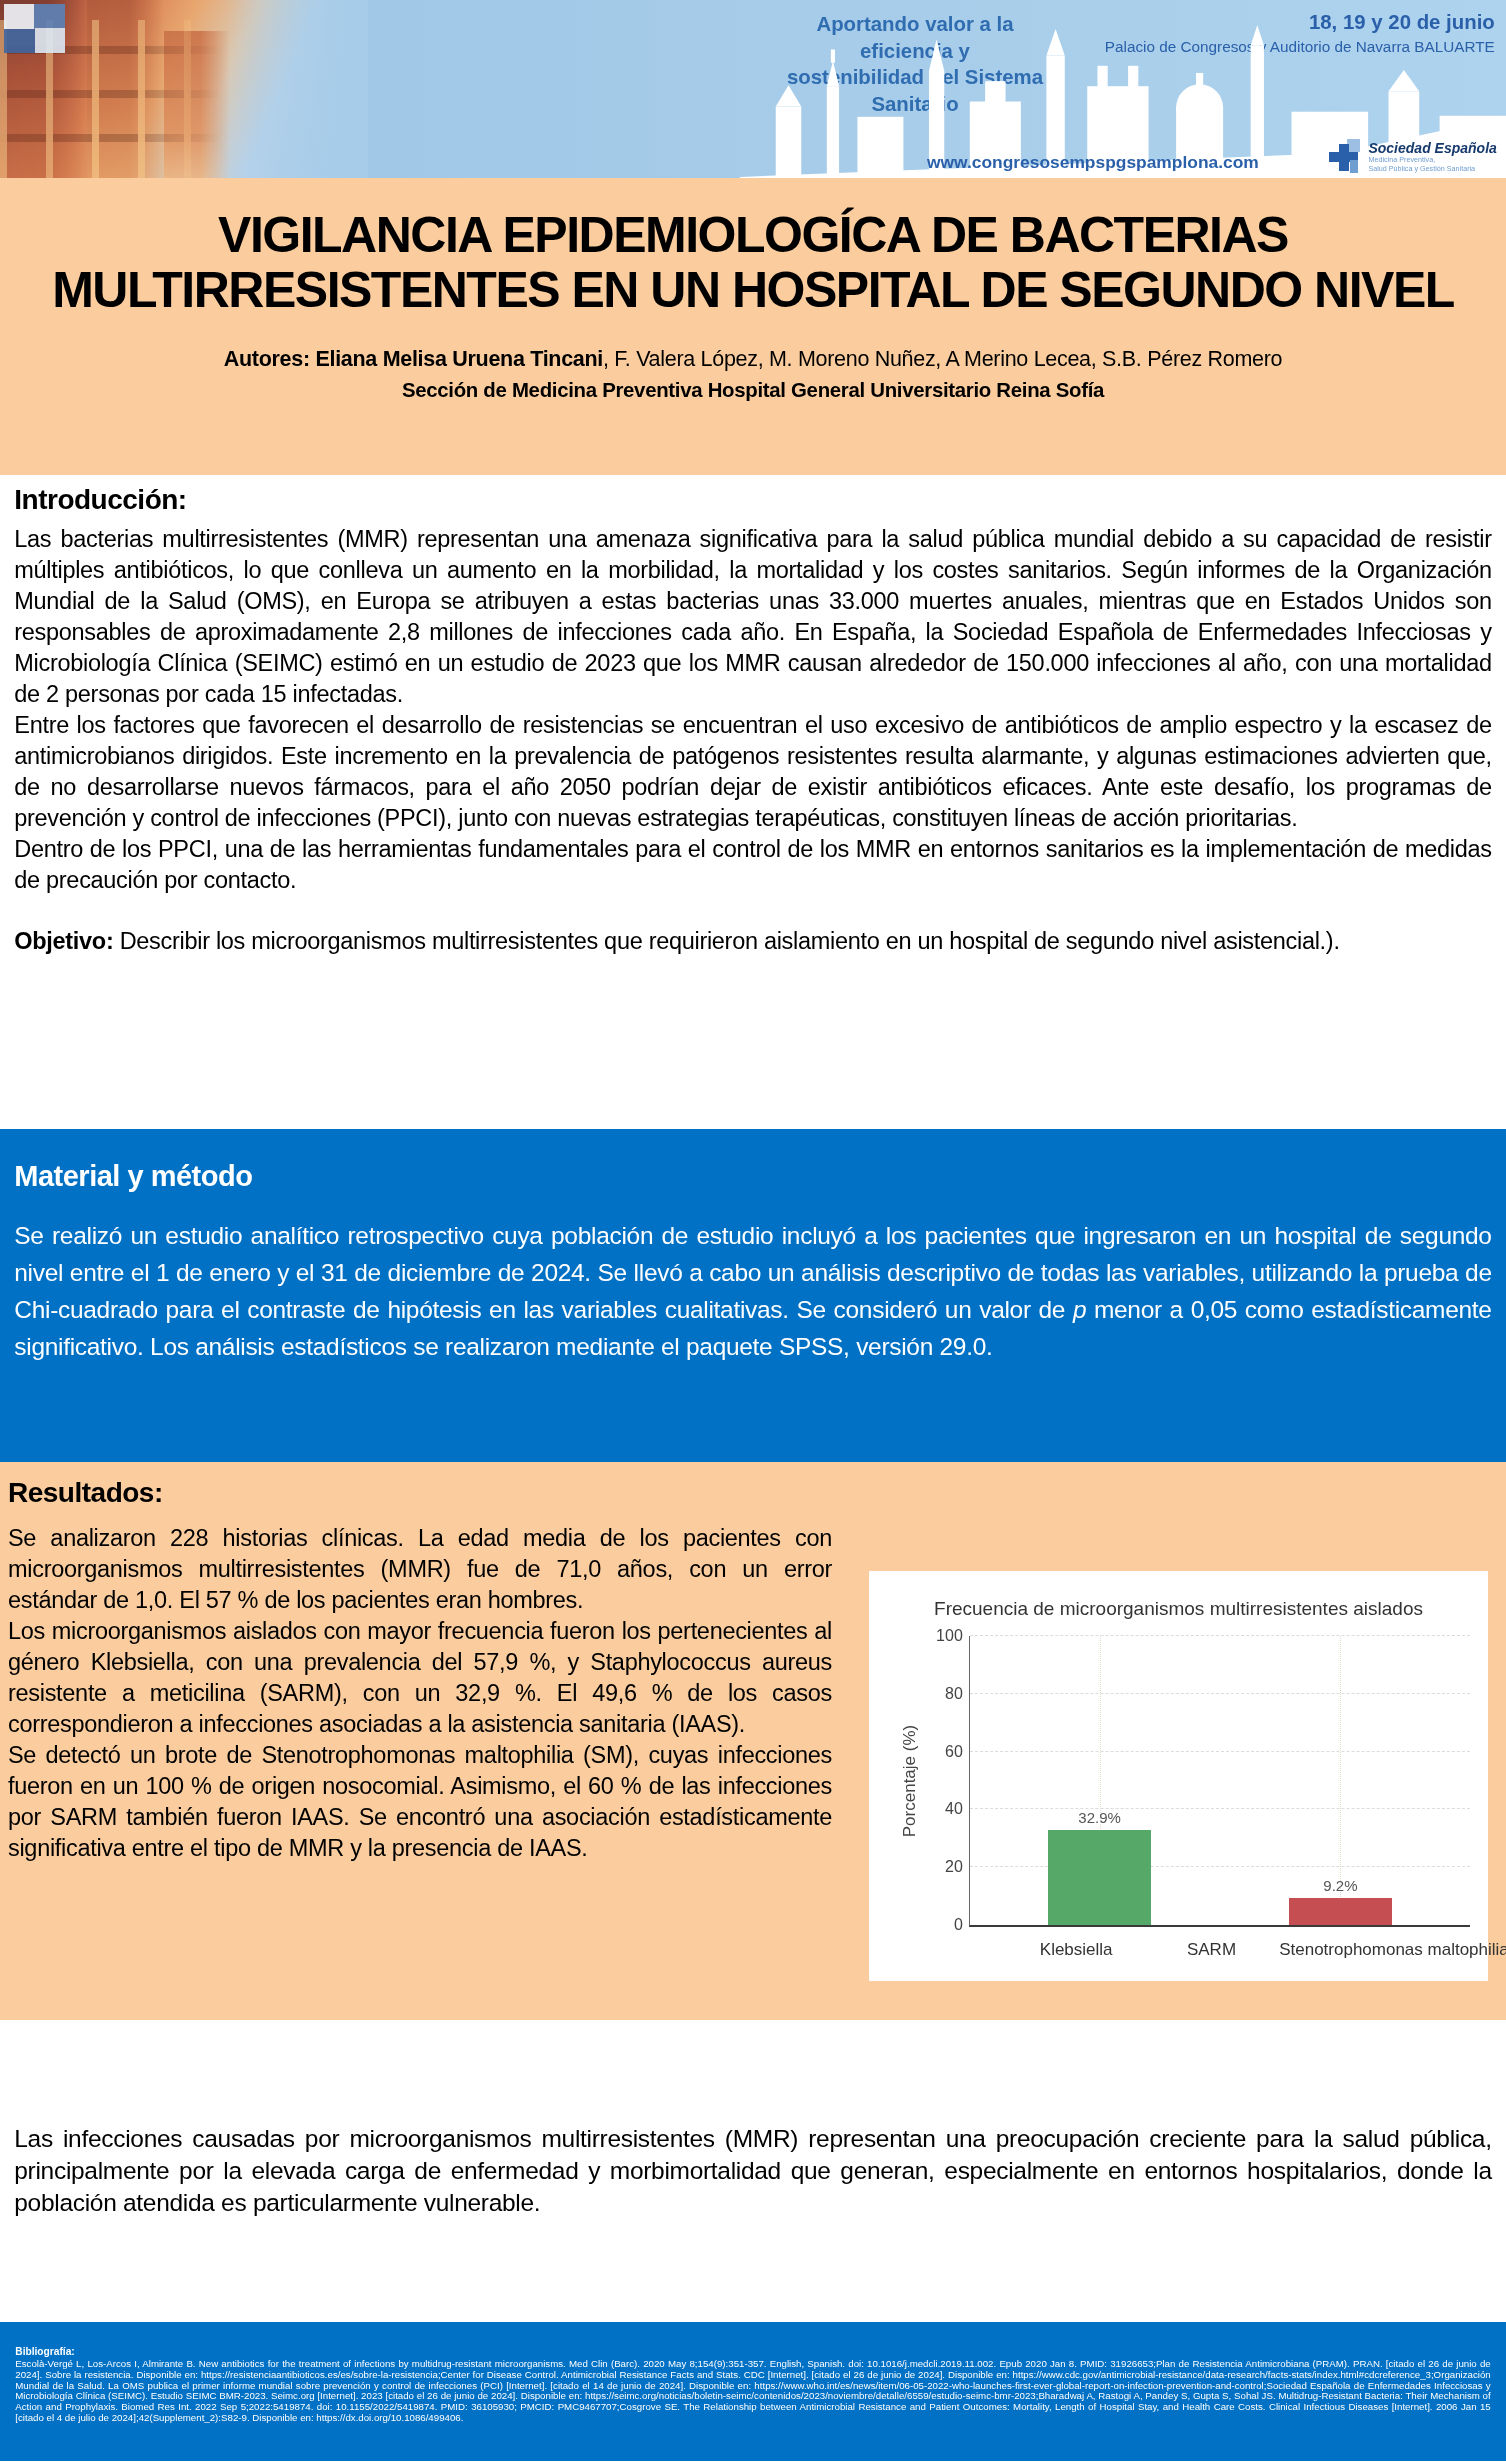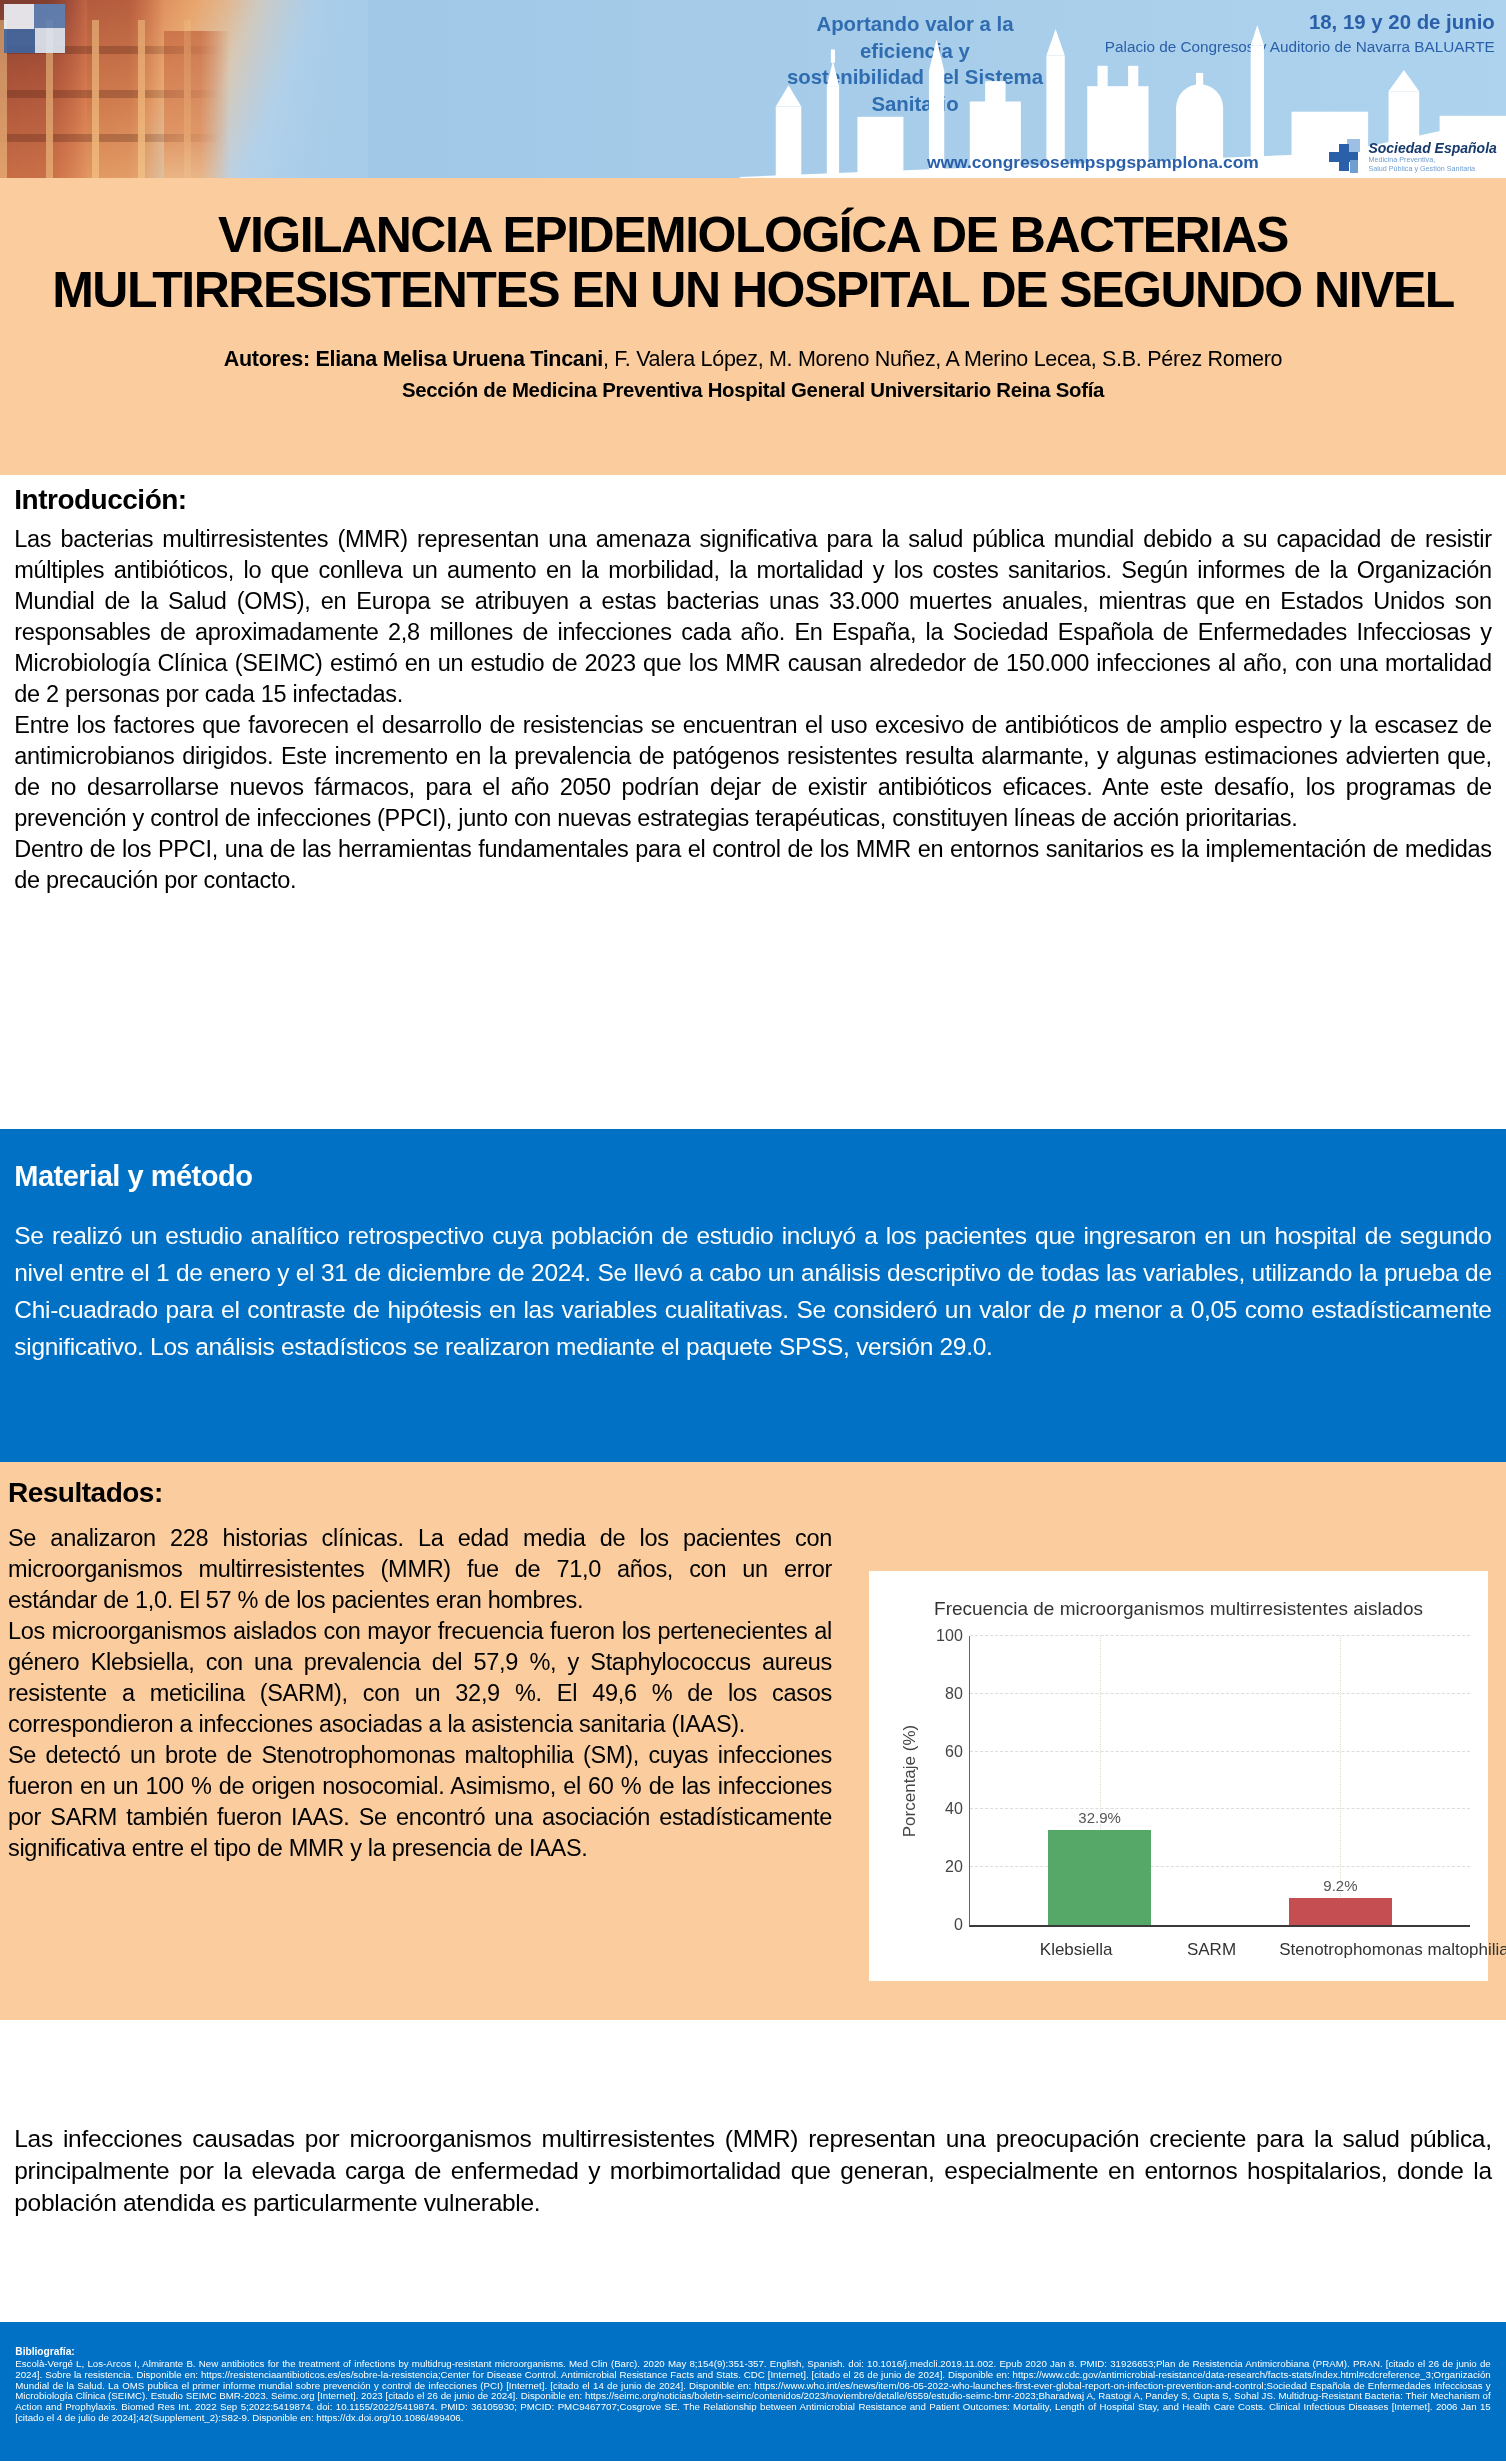--- a/index.html
+++ b/index.html
@@ -190,20 +190,21 @@
     </h1>
     <p class="authors"><b>Autores: Eliana Melisa Uruena Tincani</b><span>, F. Valera López, M. Moreno Nuñez, A Merino Lecea, S.B. Pérez Romero</span></p>
     <p class="affiliation">Sección de Medicina Preventiva Hospital General Universitario Reina Sofía</p>
   </section>
 
   <section class="intro">
     <h2 class="sec-heading">Introducción:</h2>
     <p class="body-text">Las bacterias multirresistentes (MMR) representan una amenaza significativa para la salud pública mundial debido a su capacidad de resistir múltiples antibióticos, lo que conlleva un aumento en la morbilidad, la mortalidad y los costes sanitarios. Según informes de la Organización Mundial de la Salud (OMS), en Europa se atribuyen a estas bacterias unas 33.000 muertes anuales, mientras que en Estados Unidos son responsables de aproximadamente 2,8 millones de infecciones cada año. En España, la Sociedad Española de Enfermedades Infecciosas y Microbiología Clínica (SEIMC) estimó en un estudio de 2023 que los MMR causan alrededor de 150.000 infecciones al año, con una mortalidad de 2 personas por cada 15 infectadas.</p>
     <p class="body-text">Entre los factores que favorecen el desarrollo de resistencias se encuentran el uso excesivo de antibióticos de amplio espectro y la escasez de antimicrobianos dirigidos. Este incremento en la prevalencia de patógenos resistentes resulta alarmante, y algunas estimaciones advierten que, de no desarrollarse nuevos fármacos, para el año 2050 podrían dejar de existir antibióticos eficaces. Ante este desafío, los programas de prevención y control de infecciones (PPCI), junto con nuevas estrategias terapéuticas, constituyen líneas de acción prioritarias.</p>
     <p class="body-text">Dentro de los PPCI, una de las herramientas fundamentales para el control de los MMR en entornos sanitarios es la implementación de medidas de precaución por contacto.</p>
+    <p class="body-text objective"><b>Objetivo:</b><span> Describir los microorganismos multirresistentes que requirieron aislamiento en un hospital de segundo nivel asistencial.).</span></p>
   </section>
 
   <section class="methods">
     <h2 class="sec-heading">Material y método</h2>
     <p class="body-text"><span>Se realizó un estudio analítico retrospectivo cuya población de estudio incluyó a los pacientes que ingresaron en un hospital de segundo nivel entre el 1 de enero y el 31 de diciembre de 2024. Se llevó a cabo un análisis descriptivo de todas las variables, utilizando la prueba de Chi-cuadrado para el contraste de hipótesis en las variables cualitativas. Se consideró un valor de </span><i>p</i><span> menor a 0,05 como estadísticamente significativo. Los análisis estadísticos se realizaron mediante el paquete SPSS, versión 29.0.</span></p>
   </section>
 
   <section class="results">
     <div class="results-text">
       <h2 class="sec-heading">Resultados:</h2>

